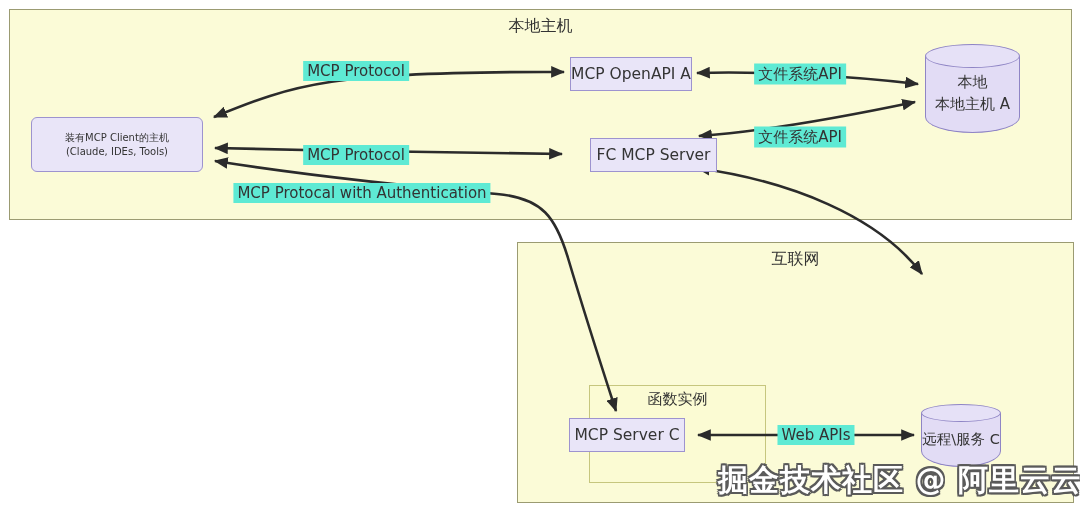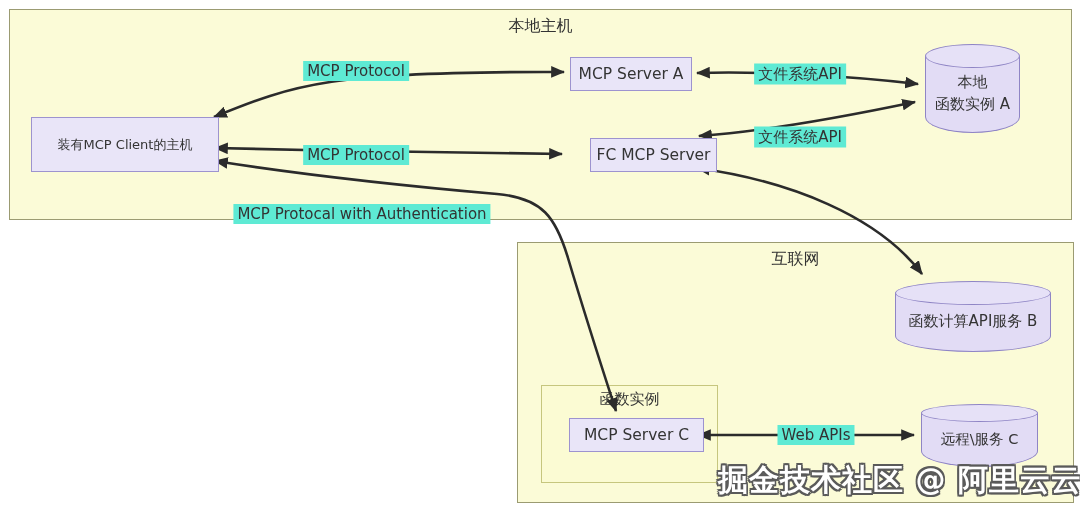--- a/index.html
+++ b/index.html
@@ -14,20 +14,21 @@
 
   
   .group {
     position:absolute;
     background:#FBFBD7;
     border:1.5px solid #9B9B72;
   }
   .group.inner {
     background:#FBFBD3;
     border:1.3px solid #C6C67E;
+    margin-left:48px;
   }
   .group-title {
     position:absolute; top:6px; left:0; right:0;
     text-align:center; font-size:16px; color:#333333;
   }
   .group.inner .group-title { top:4px; font-size:15px; }
 
   
   svg.edges { position:absolute; left:0; top:0; z-index:3; pointer-events:none; }
   svg.edges path.edge { stroke:#2B2B2B; stroke-width:2.6px; fill:none; }
@@ -109,63 +110,57 @@
     </defs>
     <path class="edge" d="M 214 117 C 295 84, 330 71, 564 72" marker-start="url(#ah)" marker-end="url(#ah)"></path>
     <path class="edge" d="M 215 148 C 330 151, 440 152, 562 154" marker-start="url(#ah)" marker-end="url(#ah)"></path>
     <path class="edge" d="M 215 161 C 330 179, 440 189, 497 194 C 543 198, 556 218, 568 258 C 582 305, 602 368, 616 411" marker-start="url(#ah)" marker-end="url(#ah)"></path>
     <path class="edge" d="M 697 73 C 765 71, 850 76, 918 84" marker-start="url(#ah)" marker-end="url(#ah)"></path>
     <path class="edge" d="M 699 136 C 770 131, 848 116, 915 102" marker-start="url(#ah)" marker-end="url(#ah)"></path>
     <path class="edge" d="M 697 168 C 790 181, 878 216, 922 274" marker-start="url(#ah)" marker-end="url(#ah)"></path>
     <path class="edge" d="M 698 435 L 914 435" marker-start="url(#ah)" marker-end="url(#ah)"></path>
   </svg>
 
-  <div class="node" style="left:31px; top:117px; width:188px; height:55px; font-size:13px;">
+  <div class="node" style="left:31px; top:117px; width:172px; height:55px; font-size:10px;border-radius:6px;">
     <span>装有MCP Client的主机</span>
+    <span>(Claude, IDEs, Tools)</span>
   </div>
 
   <div class="node" style="left:570px; top:57px; width:122px; height:34px;">
-    <span>MCP Server A</span>
+    <span>MCP OpenAPI A</span>
   </div>
 
   <div class="node" style="left:590px; top:138px; width:127px; height:34px;align-items:center;">
     <span>FC MCP Server</span>
   </div>
 
-  <div class="node" style="left:569px; top:418px; width:135px; height:34px;">
+  <div class="node" style="left:569px; top:418px; width:116px; height:34px;">
     <span>MCP Server C</span>
   </div>
 
   <div class="cyl" style="left:925px; top:44px; width:95px; height:89px;">
     <div class="cyl-body" style="top:12px;"></div>
     <div class="cyl-top" style="height:24px;"></div>
     <div class="cyl-text" style="top:16px; bottom:6px;">
       <span>本地</span>
-      <span>函数实例 A</span>
+      <span>本地主机 A</span>
     </div>
   </div>
 
-  <div class="cyl" style="left:895px; top:281px; width:156px; height:71px;">
-    <div class="cyl-body" style="top:12px;"></div>
-    <div class="cyl-top" style="height:24px;"></div>
-    <div class="cyl-text" style="top:16px; bottom:6px;">
-      <span>函数计算API服务 B</span>
-    </div>
-  </div>
 
-  <div class="cyl" style="left:921px; top:404px; width:117px; height:63px;">
+  <div class="cyl" style="left:921px; top:404px; width:80px; height:63px;">
     <div class="cyl-body" style="top:9px;"></div>
     <div class="cyl-top" style="height:18px;"></div>
     <div class="cyl-text" style="top:12px; bottom:4px; font-size:14.5px;">
       <span>远程\服务 C</span>
     </div>
   </div>
 
   <div class="edge-label" style="left:356px; top:71px;">MCP Protocol</div>
   <div class="edge-label" style="left:356px; top:155px;">MCP Protocol</div>
-  <div class="edge-label" style="left:362px; top:193px;margin-top:21px;">MCP Protocal with Authentication</div>
+  <div class="edge-label" style="left:362px; top:193px;">MCP Protocal with Authentication</div>
   <div class="edge-label" style="left:800px; top:74px;">文件系统API</div>
   <div class="edge-label" style="left:800px; top:137px;">文件系统API</div>
   <div class="edge-label" style="left:780px; top:435px;margin-left:36px;">Web APIs</div>
 
   <div class="watermark">掘金技术社区 @ 阿里云云原生</div>
 
 </div>
 
 </body></html>

